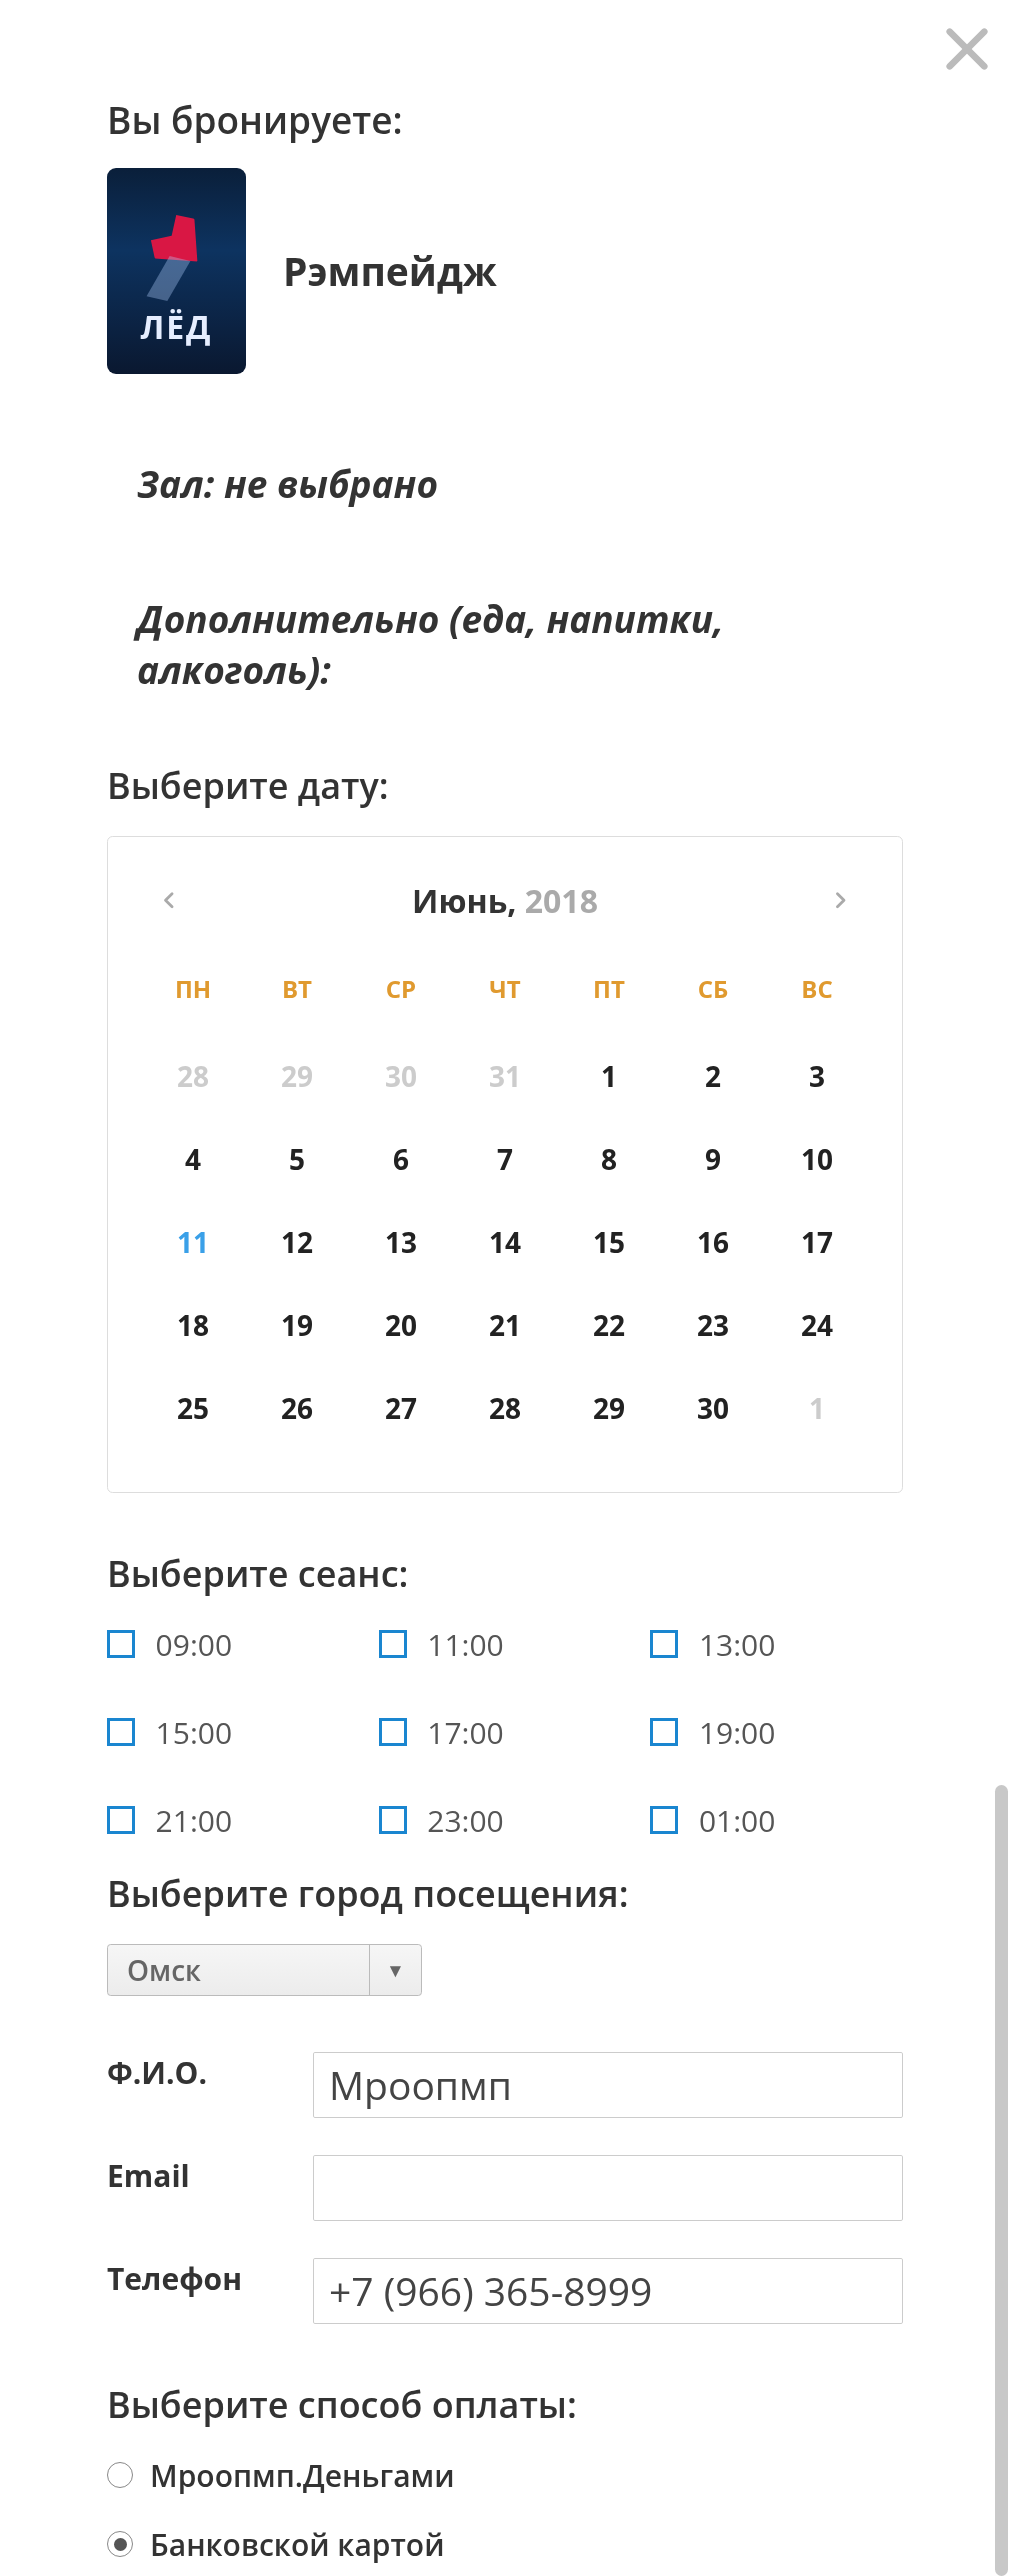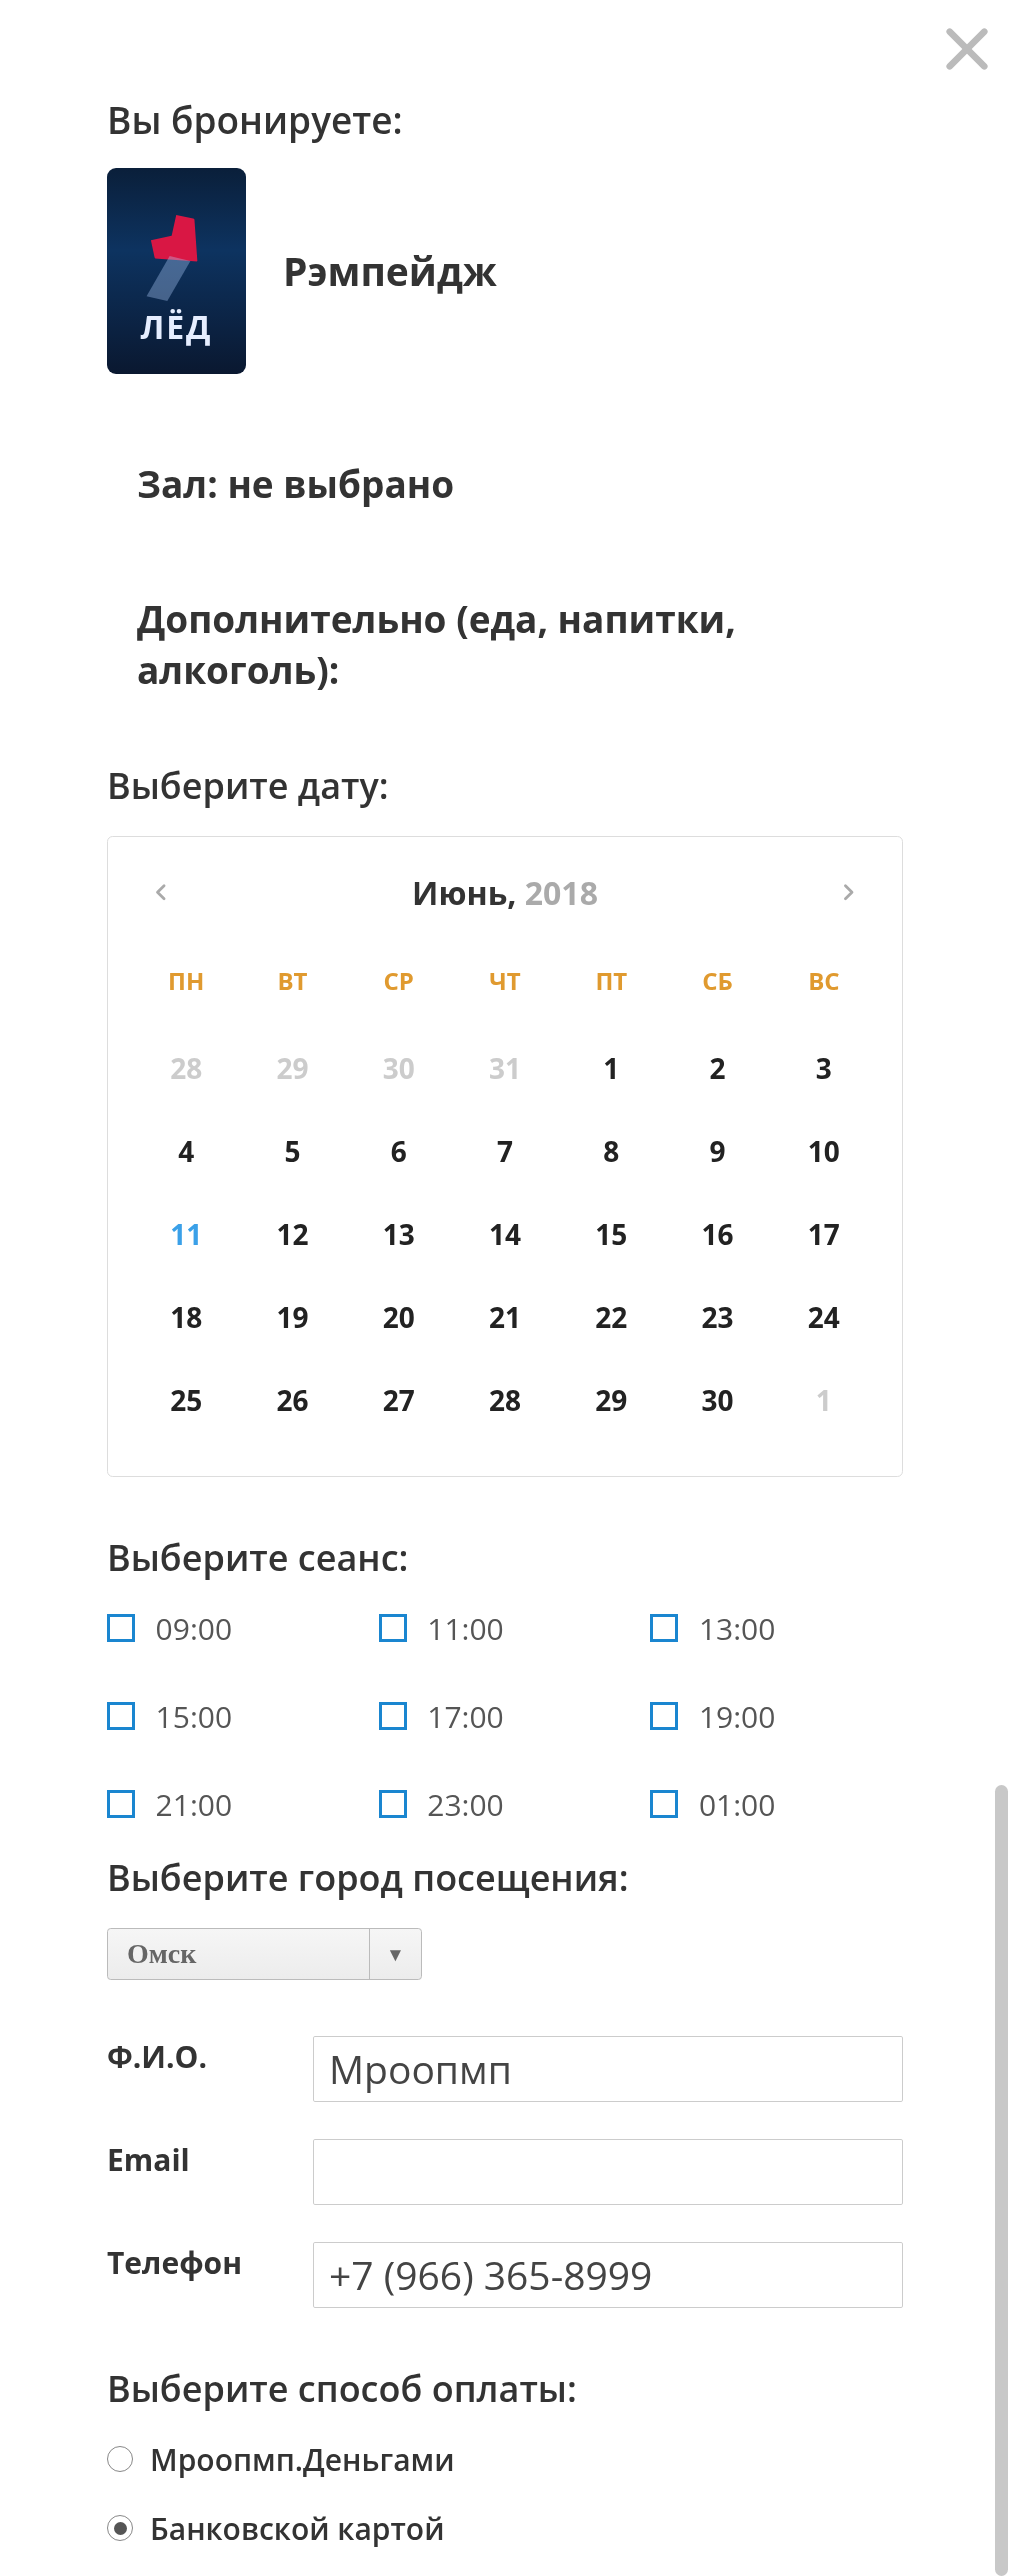--- a/index.html
+++ b/index.html
@@ -65,20 +65,21 @@
     font-weight:700; letter-spacing:1.9px;
     font-size:32px;
   }
   .movie-title {
     font-size: 39px;
     font-weight: 700;
     color: #333;
   }
   .sub-block {
     padding-left: 30px;
+    font-style: italic;
   }
   .hall-line {
     font-size: 37px;
     font-weight: 700;
     color: #333;
     margin-bottom: 84px;
   }
   .extras-line {
     font-size: 37px;
     font-weight: 700;
@@ -88,21 +89,21 @@
   }
   h3.section-title {
     font-size: 36px;
     font-weight: 600;
     color: #333;
     margin-bottom: 26px;
   }
   .calendar {
     border: 0.9px solid #ddd;
     border-radius: 5.6px;
-    padding: 8px;
+    padding: 16px;
     margin-bottom: 56px;
   }
   .cal-header {
     display: flex;
     align-items: center;
     justify-content: space-between;
     padding: 26px 34px 37px;
   }
   .cal-nav {
     color: #aaa;
@@ -167,21 +168,20 @@
     align-items: center;
     position: relative;
     cursor: pointer;
   }
   .city-select .label {
     flex: 1;
     padding: 0 19px;
     font-size: 28px;
     font-weight: 600;
     color: #666;
-    font-family: Liberation Serif, serif;
   }
   .city-select .arrow-box {
     width: 52px; height: 100%;
     border-left: 0.9px solid #bbb;
     display:flex; align-items:center; justify-content:center;
     color:#666; font-size:19px;
   }
   .form-row {
     display: flex;
     margin-bottom: 37px;

